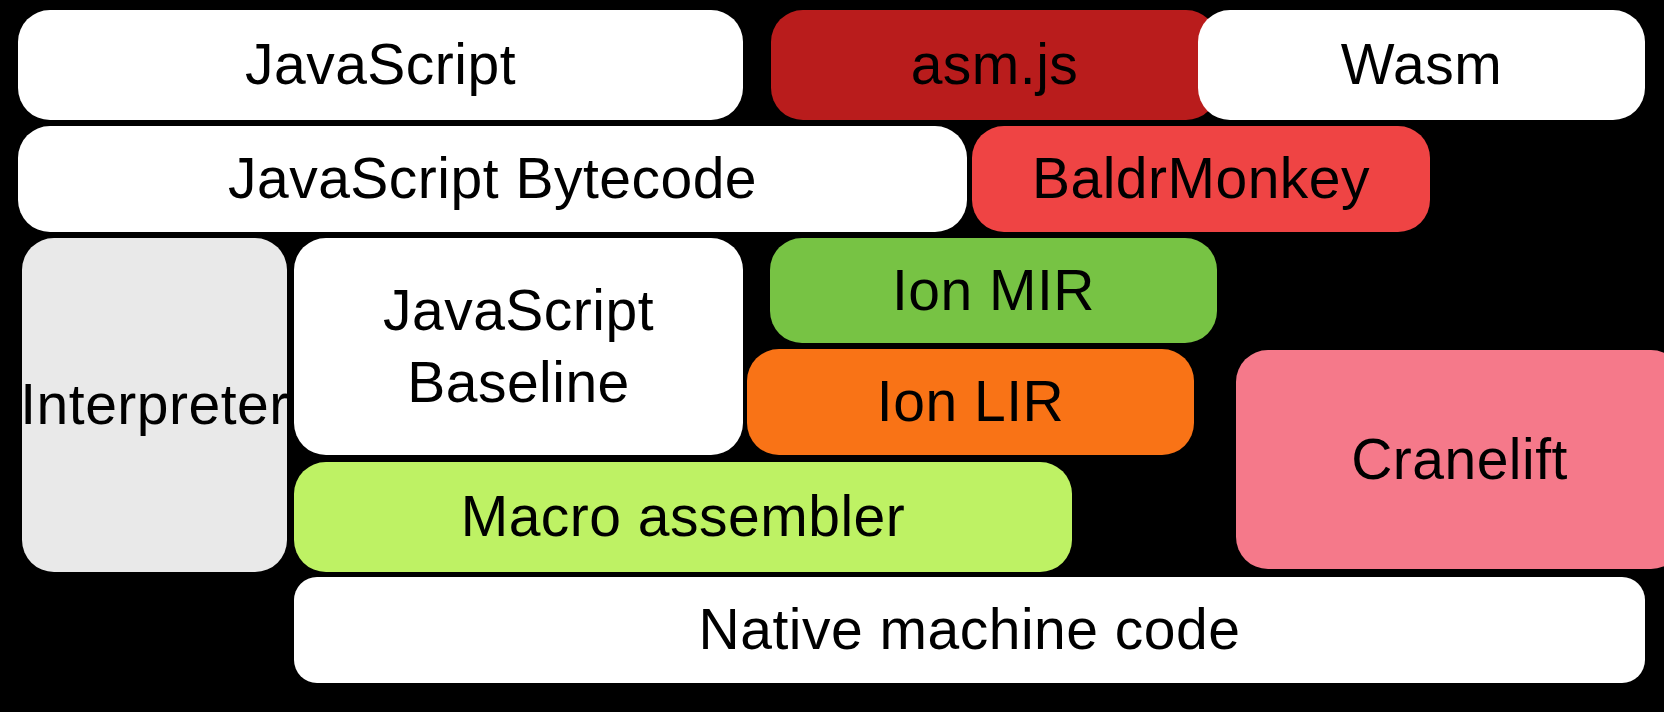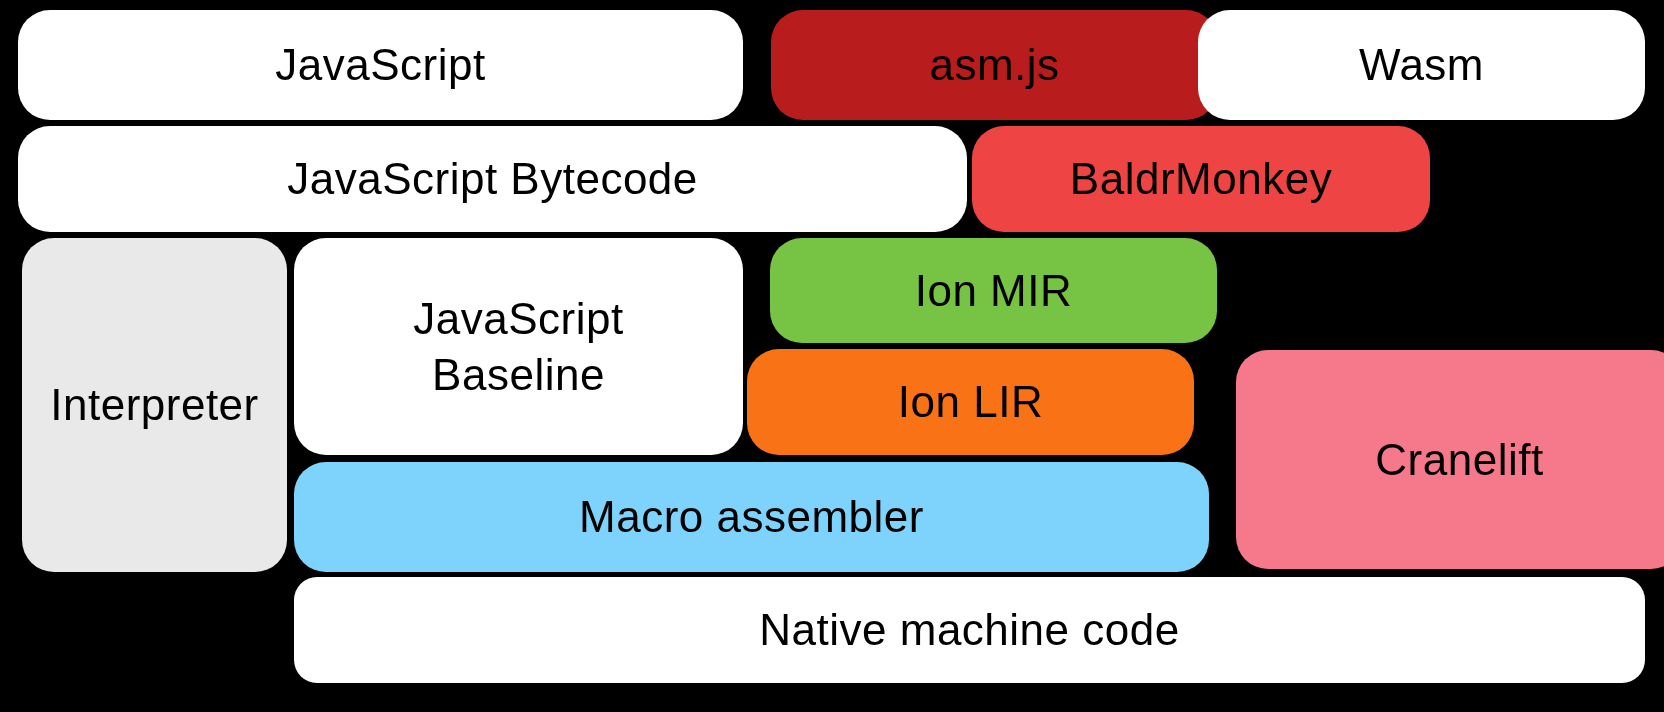--- a/index.html
+++ b/index.html
@@ -20,21 +20,21 @@
   .box {
     position: absolute;
     border-radius: 32px;
     display: flex;
     align-items: center;
     justify-content: center;
     text-align: center;
     box-sizing: border-box;
   }
   .box .label {
-    font-size: 44px;
+    font-size: 57px;
     line-height: 1.26;
     color: #000;
     letter-spacing: 0.5px;
   }
   .wrap-label .label {
     max-width: 300px; 
   }
 </style>
 </head>
 <body>
@@ -74,21 +74,21 @@
   </div>
 
   <div class="box" style="left: 747px; top: 349px; width: 447px; height: 106px; background: #f97316;">
     <span class="label">Ion LIR</span>
   </div>
 
   <div class="box" style="left: 1200px; top: 350px; width: 447px; height: 219px; background: rgb(245, 121, 138); margin-left: 36px;">
     <span class="label">Cranelift</span>
   </div>
 
-  <div class="box" style="left: 294px; top: 462px; width: 915px; height: 110px; background: #7dd3fc; align-items: center;">
+  <div class="box" style="left: 294px; top: 462px; width: 778px; height: 110px; background: #bef264; align-items: center;">
     <span class="label">Macro assembler</span>
   </div>
 
   <div class="box" style="left: 294px; top: 577px; width: 1351px; height: 106px; background: rgb(255, 255, 255); border-radius: 23px;">
     <span class="label">Native machine code</span>
   </div>
 
 </div>
 
 </body></html>

